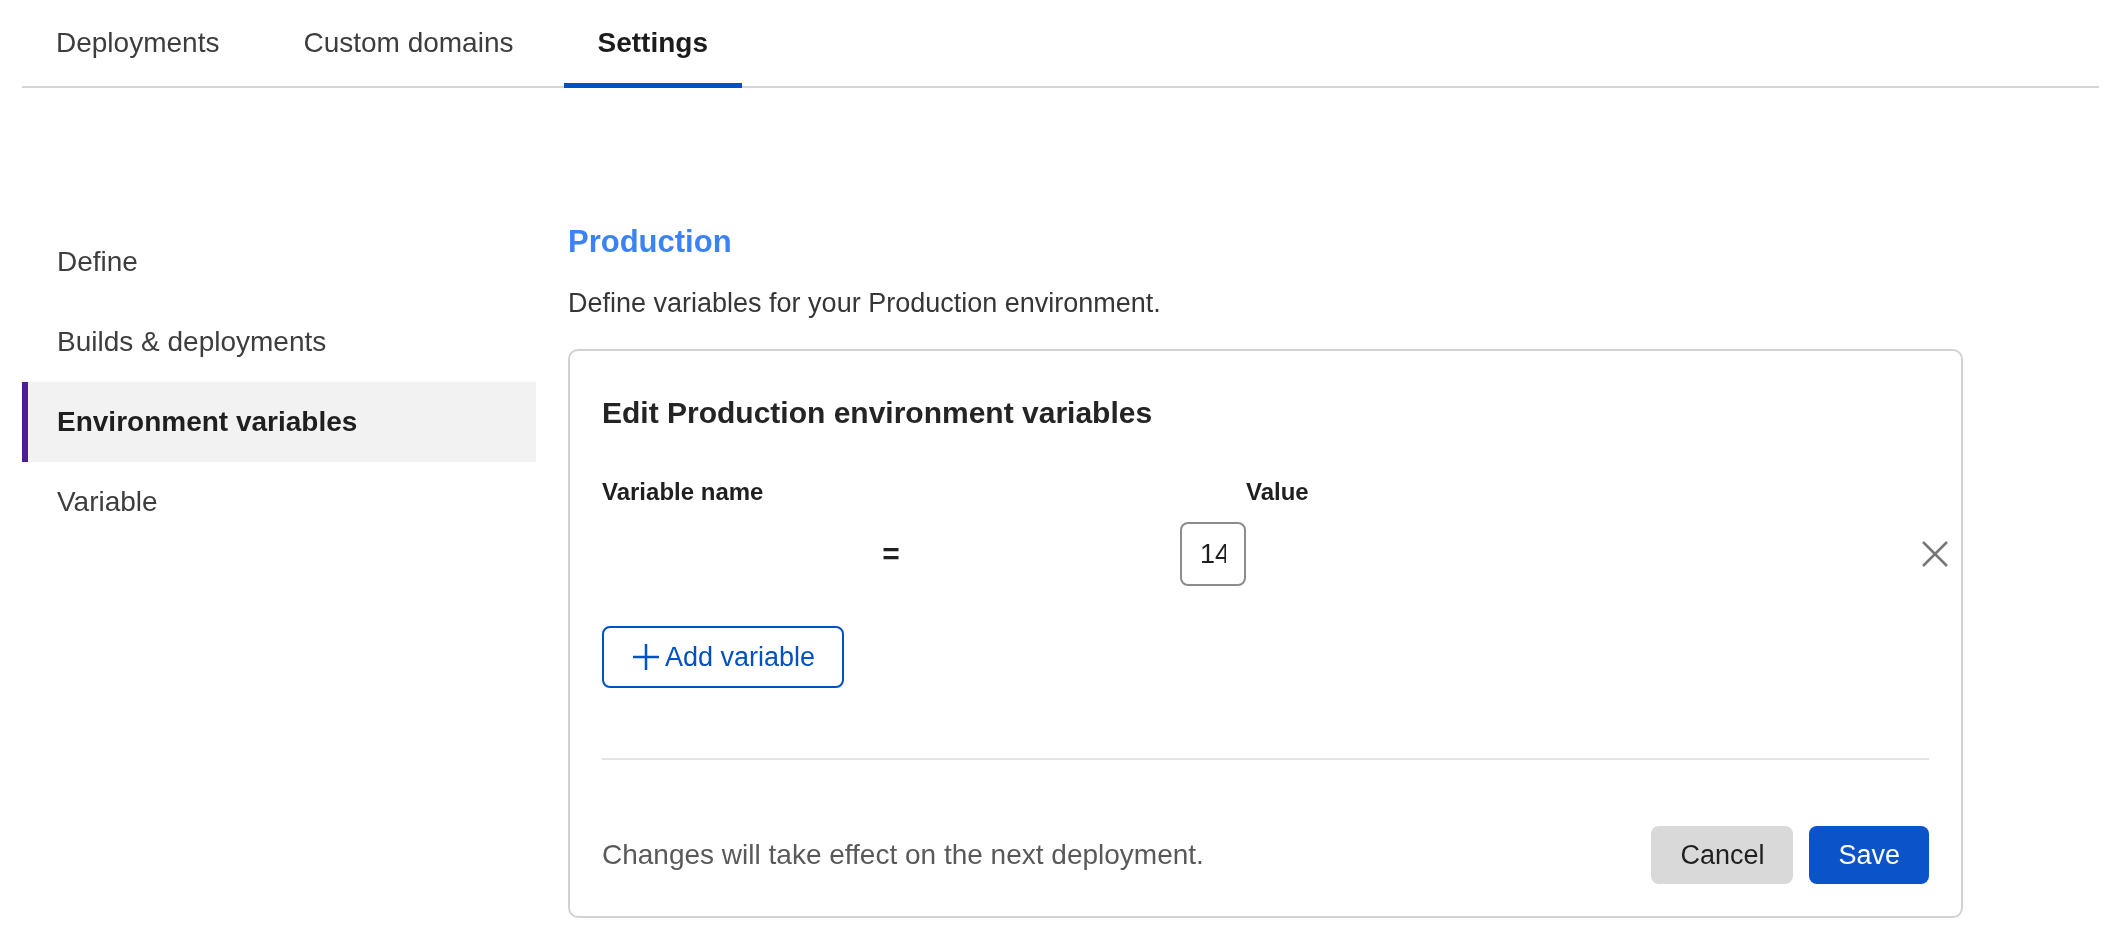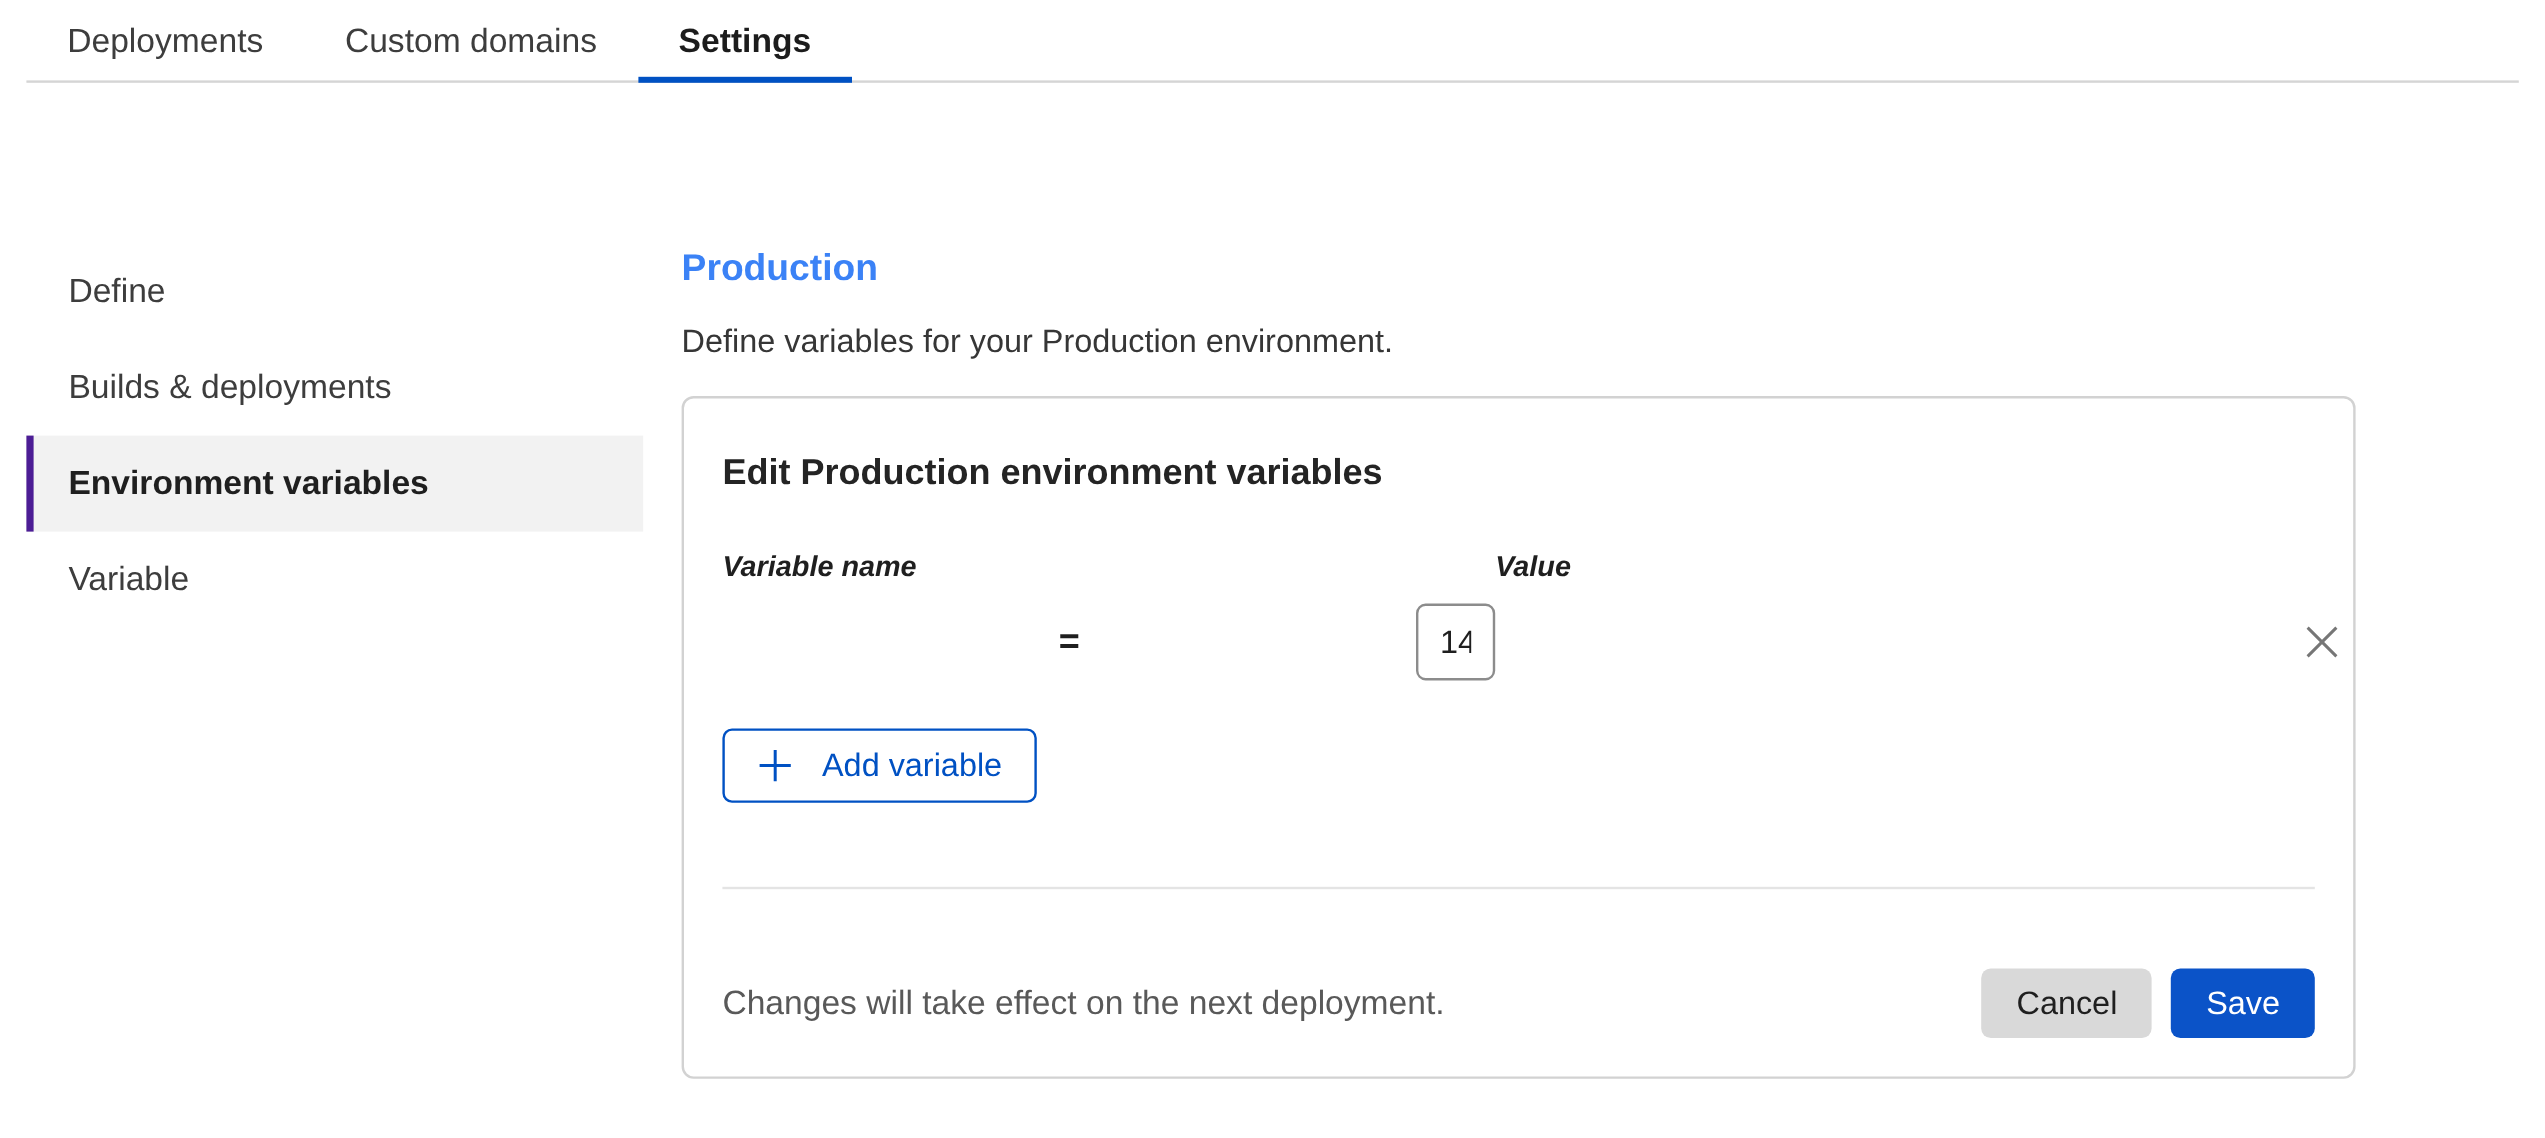--- a/index.html
+++ b/index.html
@@ -15,21 +15,22 @@
     height: 948px;
     background: #ffffff;
     overflow: hidden;
   }
 
   
   .tabbar {
     display: flex;
     margin: 0 22px;
     border-bottom: 2px solid #d5d5d5;
-    height: 69px;
+    height: 88px;
+    gap: 16px;
   }
   .tab {
     position: relative;
     display: flex;
     align-items: center;
     padding: 0 34px;
     font-size: 28px;
     color: #3d3d3d;
     cursor: pointer;
     white-space: nowrap;
@@ -113,21 +114,20 @@
     display: grid;
     grid-template-columns: 578px 66px 717px 70px;
     align-items: center;
     margin-top: 48px;
   }
   .field-label {
     font-size: 24px;
     font-weight: 700;
     color: #1f1f1f;
     padding-bottom: 16px;
-    font-style: italic;
   }
   .text-input {
     width: 100%;
     height: 64px;
     border: 2px solid #8c8c8c;
     border-radius: 8px;
     font-family: "Liberation Sans", sans-serif;
     font-size: 27px;
     color: #1f1f1f;
     padding: 0 18px;
@@ -148,21 +148,21 @@
     align-items: center;
     justify-content: center;
     background: transparent;
     border: none;
     cursor: pointer;
   }
 
   .add-btn {
     display: inline-flex;
     align-items: center;
-    gap: 24px;
+    gap: 4px;
     margin-top: 40px;
     height: 62px;
     padding: 0 27px;
     background: #ffffff;
     border: 2px solid #0051c3;
     border-radius: 8px;
     color: #0051c3;
     font-family: "Liberation Sans", sans-serif;
     font-size: 27px;
     cursor: pointer;

